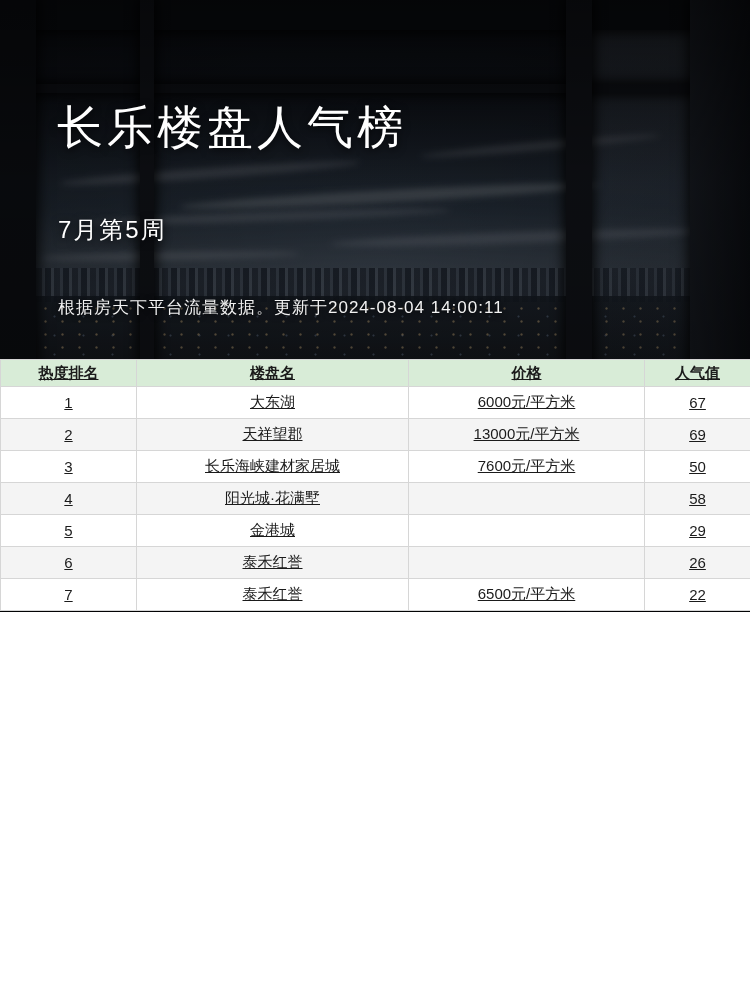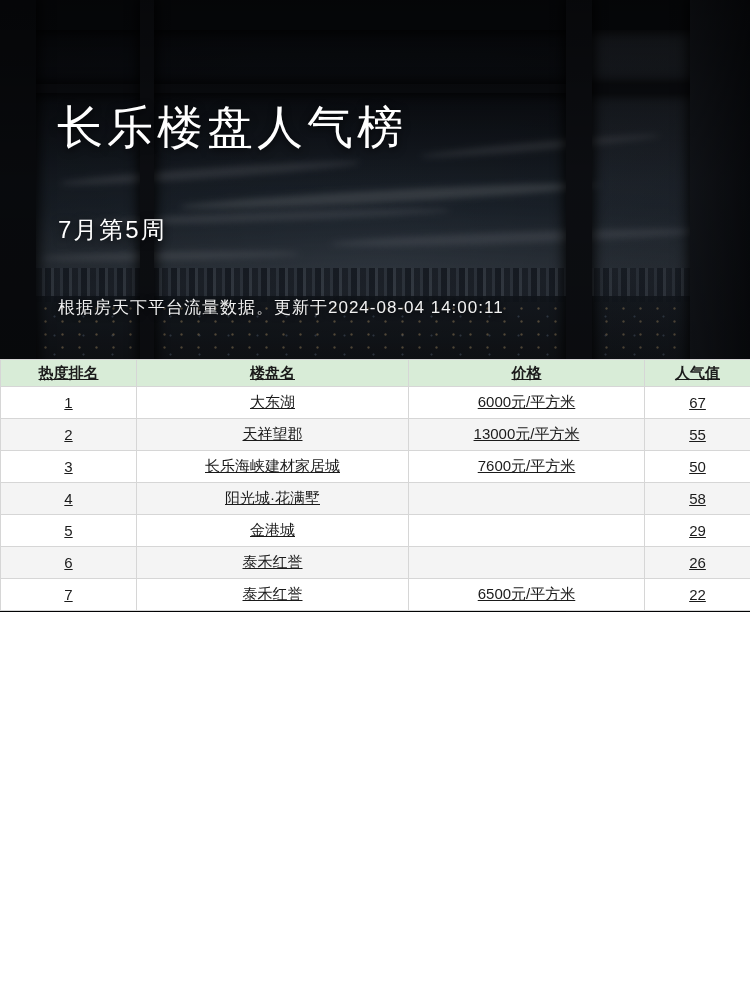--- a/index.html
+++ b/index.html
@@ -249,21 +249,21 @@
         <tr>
           <td>1</td>
           <td>大东湖</td>
           <td>6000元/平方米</td>
           <td>67</td>
         </tr>
         <tr>
           <td>2</td>
           <td>天祥望郡</td>
           <td>13000元/平方米</td>
-          <td>55</td>
+          <td>69</td>
         </tr>
         <tr>
           <td>3</td>
           <td>长乐海峡建材家居城</td>
           <td>7600元/平方米</td>
           <td>50</td>
         </tr>
         <tr>
           <td>4</td>
           <td>阳光城·花满墅</td>

